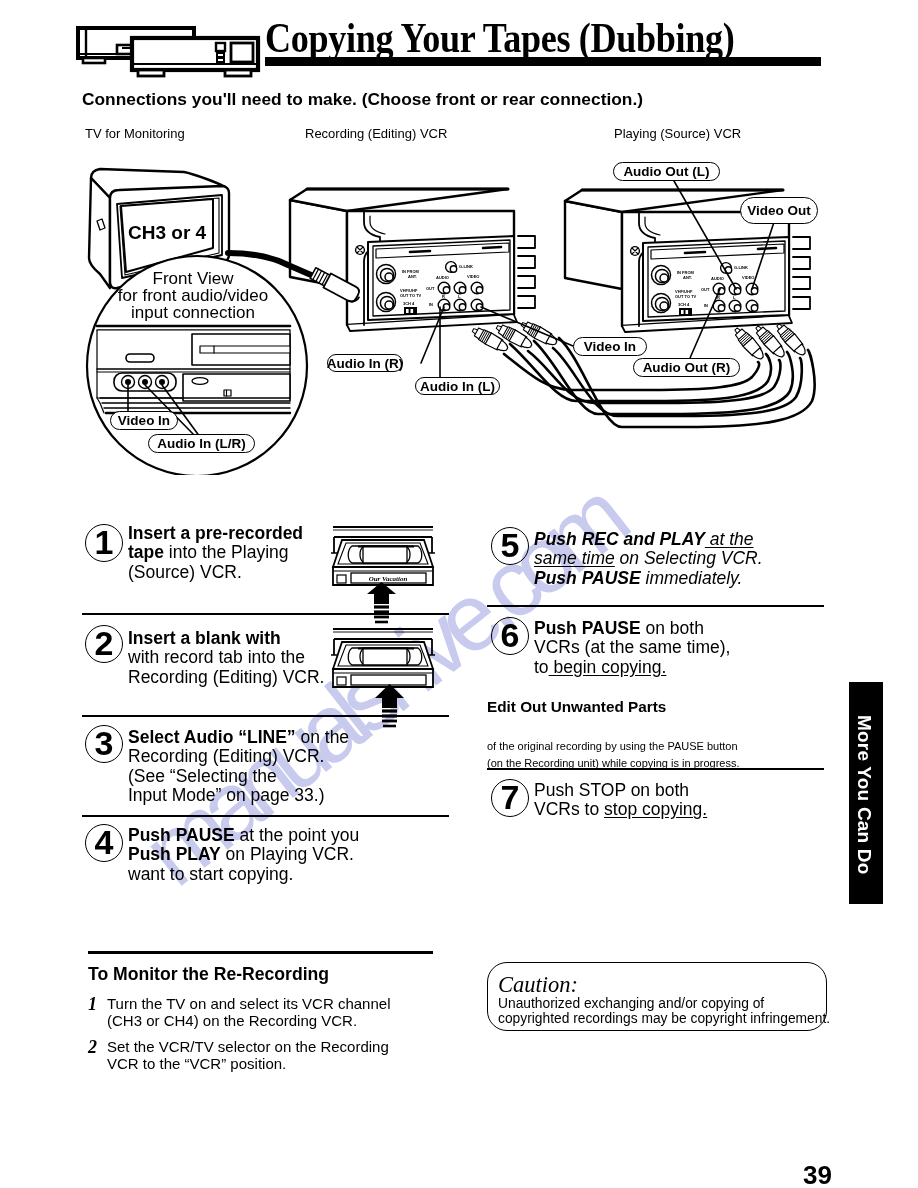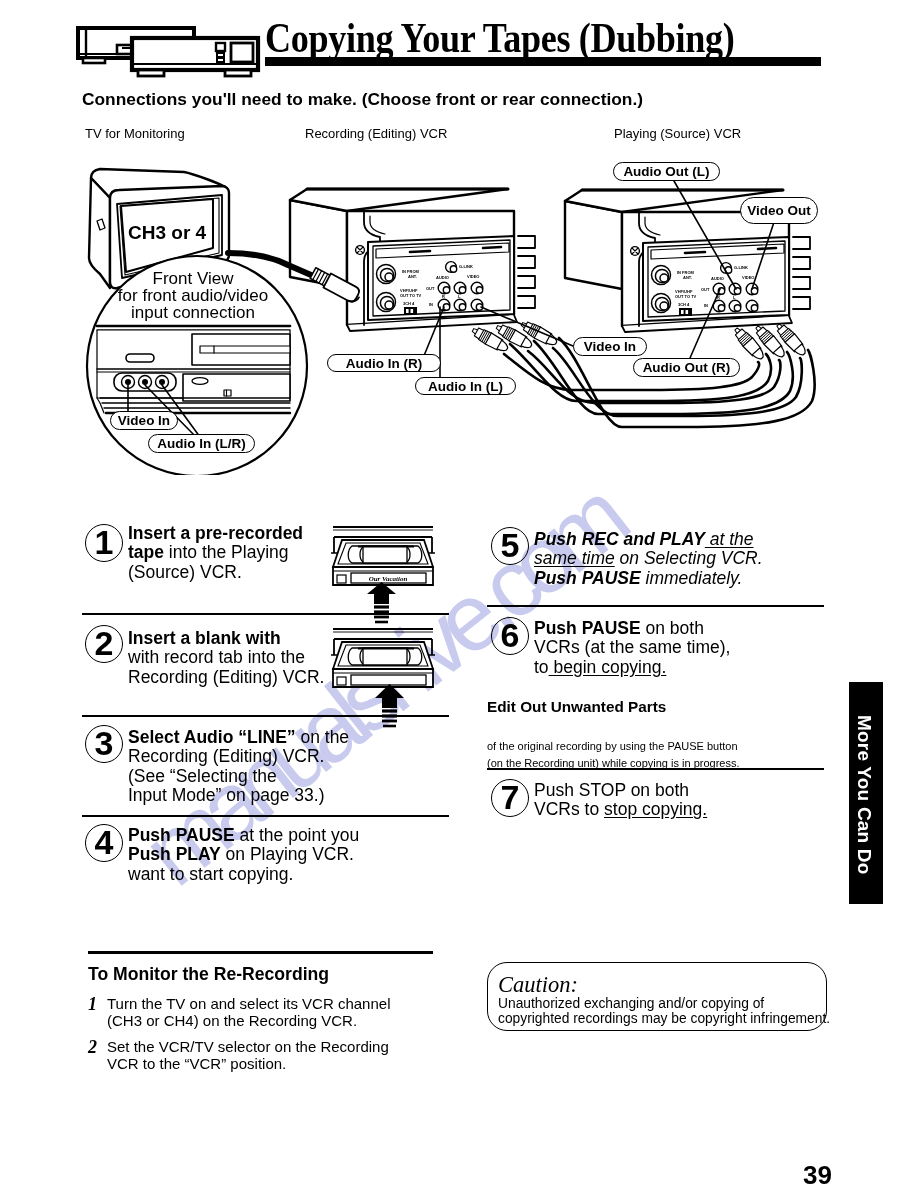--- a/index.html
+++ b/index.html
@@ -337,22 +337,22 @@
     <path d="M674 66 L 736 174"></path>
 
     <path d="M776 101 L 752 174"></path>
 
     <path d="M690 243 L 720 174"></path>
   </g>
 </svg>
 
 <div class="abs pill" style="left:110px;top:411px;width:68px;height:19px;">Video In</div>
 <div class="abs pill" style="left:148px;top:434px;width:107px;height:19px;">Audio In (L/R)</div>
-<div class="abs pill" style="left:327px;top:354px;width:114px;height:18px;">Audio In (R)</div>
-<div class="abs pill" style="left:415px;top:377px;width:101px;height:18px;">Audio In (L)</div>
+<div class="abs pill" style="left:327px;top:354px;width:76px;height:18px;">Audio In (R)</div>
+<div class="abs pill" style="left:415px;top:377px;width:85px;height:18px;">Audio In (L)</div>
 <div class="abs pill" style="left:573px;top:337px;width:74px;height:19px;">Video In</div>
 <div class="abs pill" style="left:613px;top:162px;width:107px;height:19px;">Audio Out (L)</div>
 <div class="abs pill" style="left:633px;top:358px;width:107px;height:19px;">Audio Out (R)</div>
 <div class="abs pill" style="left:740px;top:197px;width:78px;height:27px;">Video Out</div>
 
 <div class="abs" id="tvscreen-text">CH3 or 4</div>
 <div class="abs" id="fv-text">
     <div>Front View</div>
     <div>for front audio/video</div>
     <div>input connection</div>

